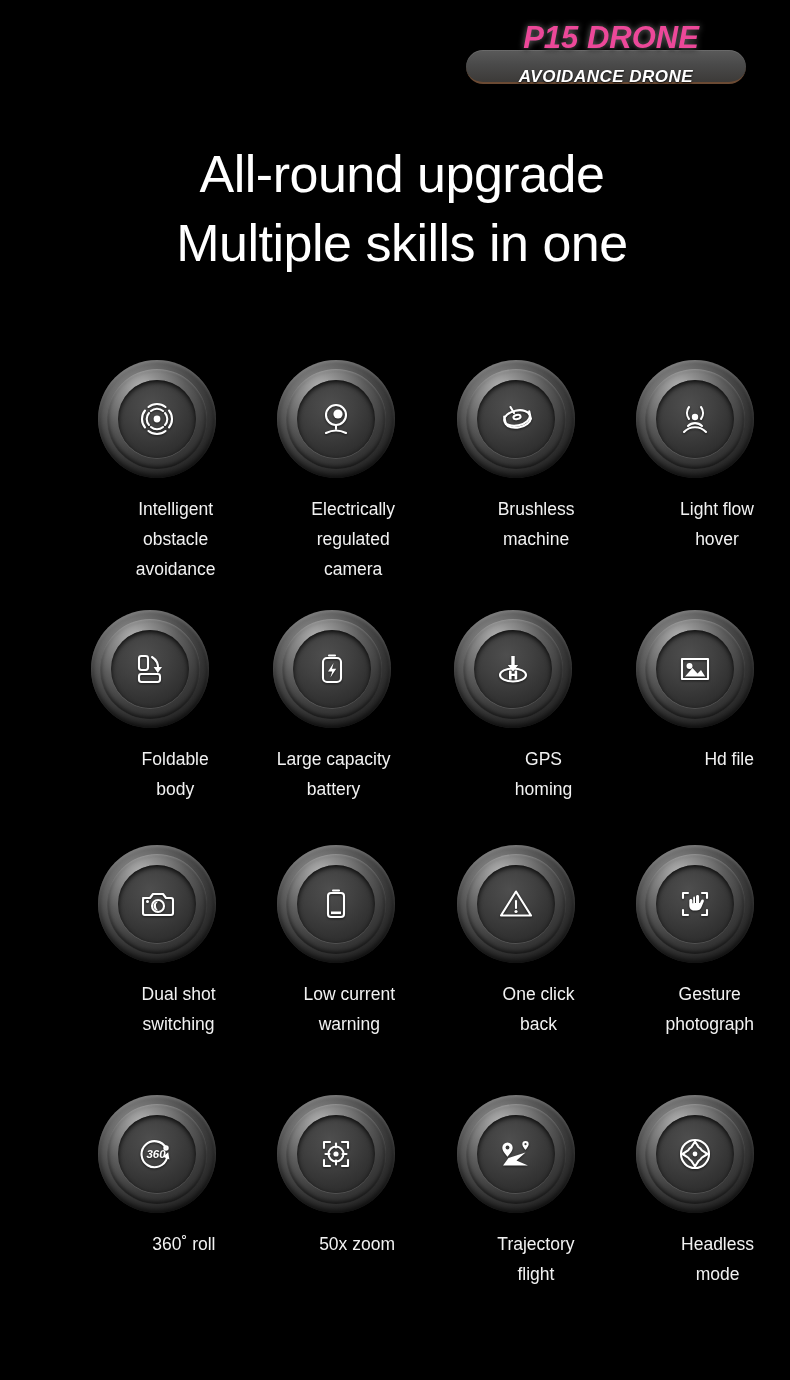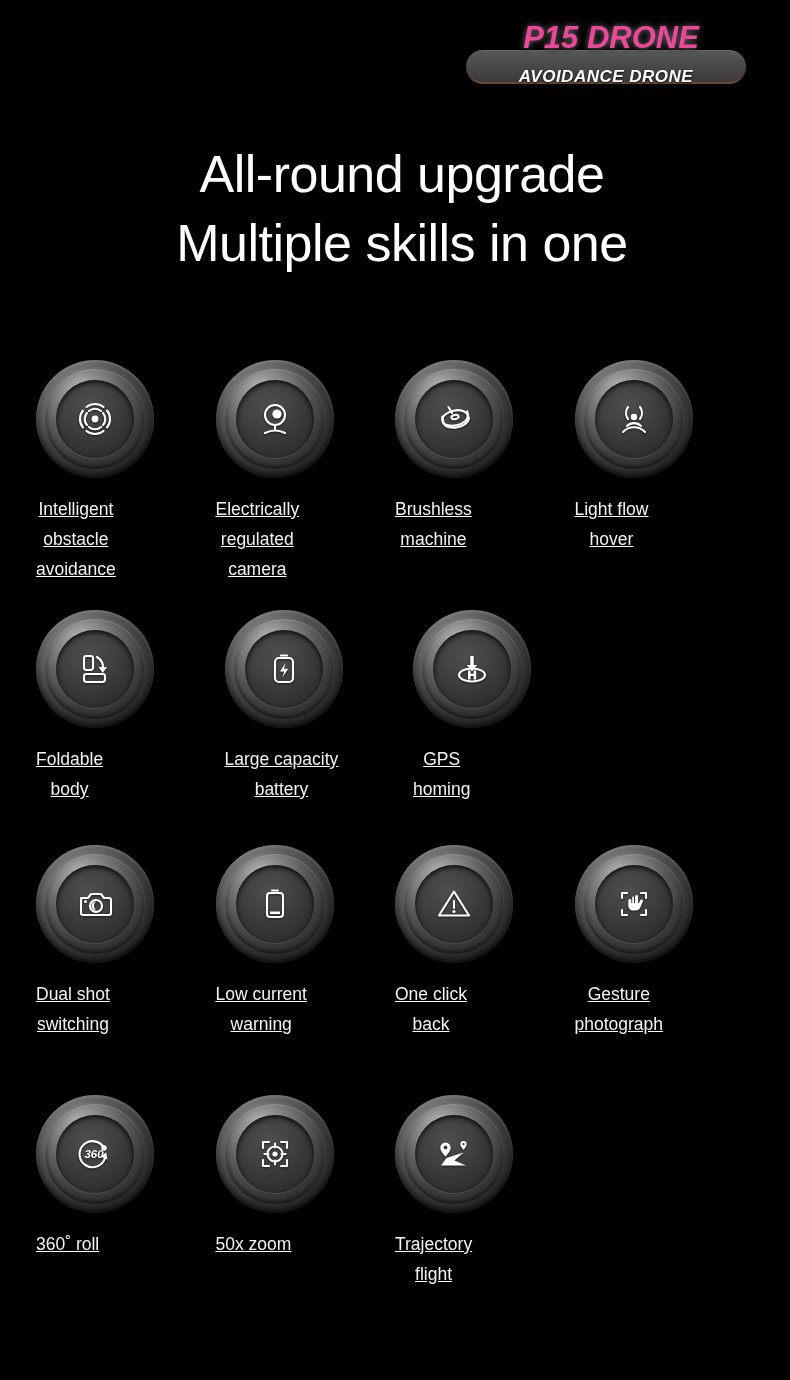--- a/index.html
+++ b/index.html
@@ -69,22 +69,21 @@
   .row{ display:flex; }
   .row-1{ height:250px; }
   .row-2{ height:235px;gap:9px; }
   .row-3{ height:250px; }
   .row-4{ height:235px; }
 
   .cell{
     width:179.5px;
     display:flex;
     flex-direction:column;
-    align-items:flex-start;
-    text-decoration:underline;
+    align-items:flex-end;
   }
 
   
   .btn{
     width:118px; height:118px;
     border-radius:50%;
     position:relative;
     background:
       radial-gradient(circle at 34% 26%, #8d8d8d 0%, #6d6d6d 22%, #4a4a4a 46%, #343434 64%, #242424 82%, #1a1a1a 100%);
     box-shadow:
@@ -239,20 +238,30 @@
       <div class="btn">
         <svg viewBox="0 0 48 48">
           <ellipse class="ico" cx="24" cy="30" rx="13" ry="6.5" stroke-width="2.4"></ellipse>
           <path class="ico-f" d="M20 25.5 v9 h2.6 v-3.6 h3 v3.6 h2.6 v-9 h-2.6 v3.2 h-3 v-3.2 z"></path>
           <path class="ico-f" d="M22.3 11 h3.4 v9 h3.4 l-5.1 6.4 l-5.1 -6.4 h3.4 z"></path>
         </svg>
       </div>
       <div class="label">GPS<br>homing</div>
     </div>
 
+    <div class="cell">
+      <div class="btn">
+        <svg viewBox="0 0 48 48">
+          <rect class="ico" x="11" y="14" width="26" height="20" stroke-width="2.4"></rect>
+          <circle class="ico-f" cx="18.5" cy="21" r="3"></circle>
+          <path class="ico-f" d="M14 31.5 l7.5 -8.5 l5 5.6 l3.5 -3.6 l4.2 6.5 z"></path>
+        </svg>
+      </div>
+      <div class="label">Hd file</div>
+    </div>
 
   </div>
 
   <div class="row row-3">
 
     <div class="cell">
       <div class="btn">
         <svg viewBox="0 0 48 48">
           <path class="ico" d="M10 18 h7 l3 -4 h10 l3 4 h5 a2 2 0 0 1 2 2 v13 a2 2 0 0 1 -2 2 h-26 a2 2 0 0 1 -2 -2 v-13 a2 2 0 0 1 2 -2 z" stroke-width="2.4"></path>
           <circle class="ico" cx="25" cy="26" r="6" stroke-width="2.4"></circle>
@@ -342,16 +351,26 @@
           <path class="ico-f" d="M15.5 12.5 a5.2 5.2 0 0 1 5.2 5.2 c0 3.6 -5.2 9 -5.2 9 s-5.2 -5.4 -5.2 -9 a5.2 5.2 0 0 1 5.2 -5.2 z"></path>
           <circle cx="15.5" cy="17.5" r="1.9" fill="#3b3b3b"></circle>
           <path class="ico-f" d="M33.5 11 a3.2 3.2 0 0 1 3.2 3.2 c0 2.2 -3.2 5.6 -3.2 5.6 s-3.2 -3.4 -3.2 -5.6 a3.2 3.2 0 0 1 3.2 -3.2 z"></path>
           <circle cx="33.5" cy="14.2" r="1.1" fill="#3b3b3b"></circle>
           <path class="ico-f" d="M16.5 28 l17 -5.5 l-9 8 l11.5 5 l-25 0 z"></path>
         </svg>
       </div>
       <div class="label">Trajectory<br>flight</div>
     </div>
 
+    <div class="cell">
+      <div class="btn">
+        <svg viewBox="0 0 48 48">
+          <circle class="ico" cx="24" cy="24" r="14" stroke-width="2.4"></circle>
+          <path class="ico" d="M24 11.5 l3.6 5.6 a9 9 0 0 1 3.3 3.3 l5.6 3.6 l-5.6 3.6 a9 9 0 0 1 -3.3 3.3 l-3.6 5.6 l-3.6 -5.6 a9 9 0 0 1 -3.3 -3.3 l-5.6 -3.6 l5.6 -3.6 a9 9 0 0 1 3.3 -3.3 z" stroke-width="2.2"></path>
+          <circle class="ico-f" cx="24" cy="24" r="2.4"></circle>
+        </svg>
+      </div>
+      <div class="label">Headless<br>mode</div>
+    </div>
 
   </div>
 
 </div>
 
 </body></html>

